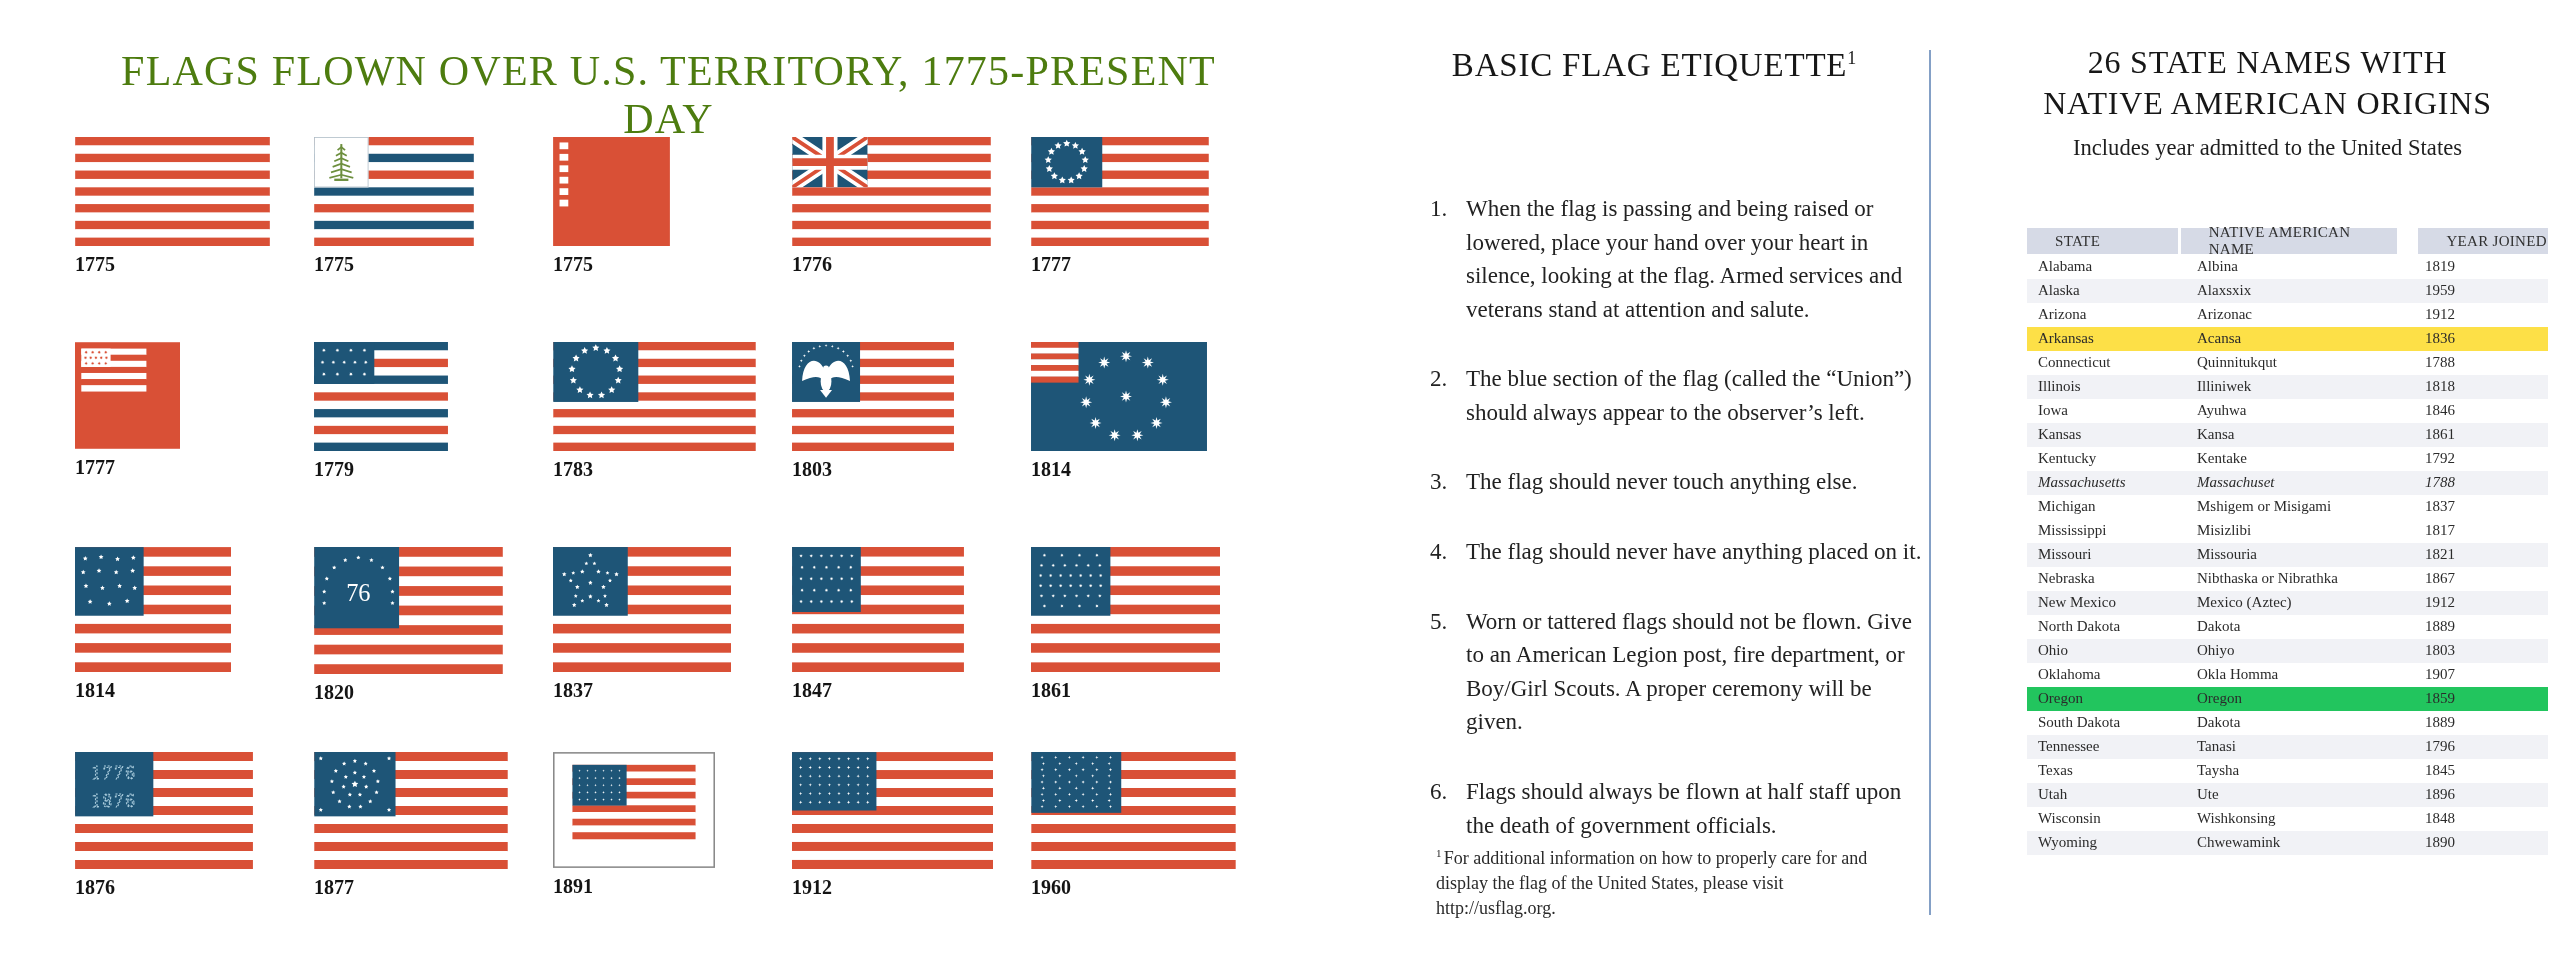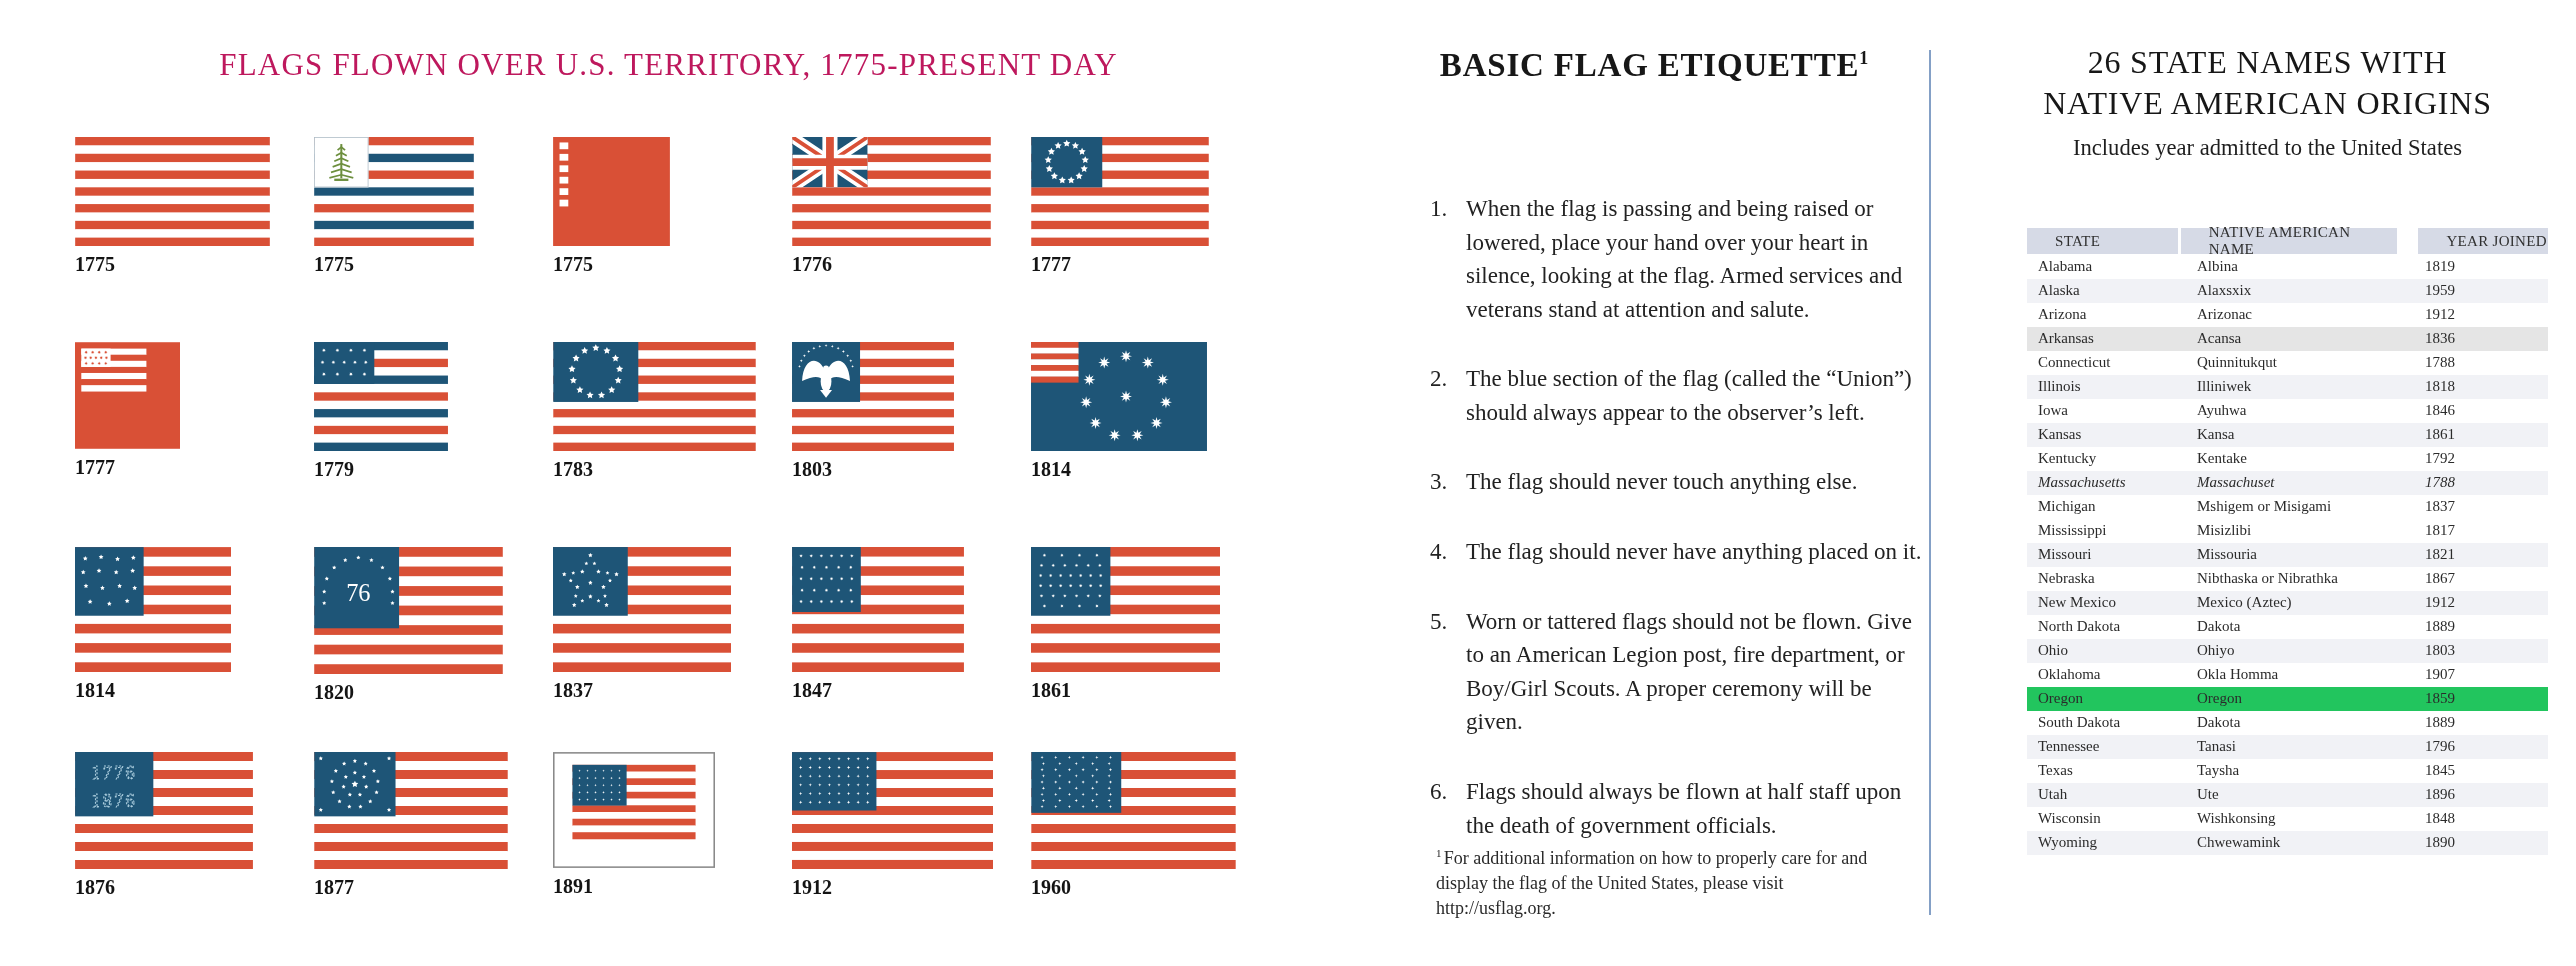--- a/index.html
+++ b/index.html
@@ -1,25 +1,25 @@
 <!DOCTYPE html>
 <html style="font-size:12.5px"><head>
 <meta charset="utf-8">
 <style>
   html,body{margin:0;padding:0;}
   body{width:2576px;height:966px;background:#ffffff;font-family:"Liberation Serif",serif;color:#1c1c1c;position:relative;overflow:hidden;}
   .abs{position:absolute;}
   
-  #flags-title{left:75px;top:47px;width:1187px;text-align:center;font-size:31px;letter-spacing:1.2px;color:#be185d;}
+  #flags-title{left:75px;top:47px;width:1187px;text-align:center;font-size:42px;letter-spacing:1.2px;color:#4d7c0f;}
   #flags-grid{left:75px;top:137px;display:grid;grid-template-columns:repeat(5,239px);grid-auto-rows:205px;}
   .flag-cell{position:relative;}
   .flag-art svg{display:block;}
   .flag-year{font-size:20px;font-weight:600;margin-top:7px;color:#141414;font-feature-settings:"onum";}
   
-  #etiquette-title-wrap{left:1397px;top:47px;width:515px;text-align:center;font-size:33px;letter-spacing:0.8px;color:#171717;font-weight:bold;}
+  #etiquette-title-wrap{left:1397px;top:47px;width:515px;text-align:center;font-size:33px;letter-spacing:0.8px;color:#171717;}
   #etiquette-title-wrap sup{font-size:18px;}
   #etiquette-list{left:1430px;top:192px;width:503px;}
   .eti-item{display:flex;font-size:23px;line-height:1.46;margin-bottom:36px;color:#222;}
   .eti-num{width:36px;flex:none;}
   .eti-text{flex:1;}
   #footnote{left:1436px;top:846px;width:437px;font-size:18px;line-height:1.38;color:#2a2a2a;}
   #footnote sup{font-size:11px;margin-right:2.3px;}
   
   #divider{left:1929px;top:50px;width:2.3px;height:865px;}
   
@@ -858,21 +858,21 @@
       <div class="tr" style="background: rgb(241, 242, 246);">
         <div class="td c0">Alaska</div>
         <div class="td c1">Alaxsxix</div>
         <div class="td c2">1959</div>
       </div>
       <div class="tr">
         <div class="td c0">Arizona</div>
         <div class="td c1">Arizonac</div>
         <div class="td c2">1912</div>
       </div>
-      <div class="tr" style="background: #e5e5e5;">
+      <div class="tr" style="background: #fde047;">
         <div class="td c0">Arkansas</div>
         <div class="td c1">Acansa</div>
         <div class="td c2">1836</div>
       </div>
       <div class="tr">
         <div class="td c0">Connecticut</div>
         <div class="td c1">Quinnitukqut</div>
         <div class="td c2">1788</div>
       </div>
       <div class="tr" style="background: rgb(241, 242, 246);">

